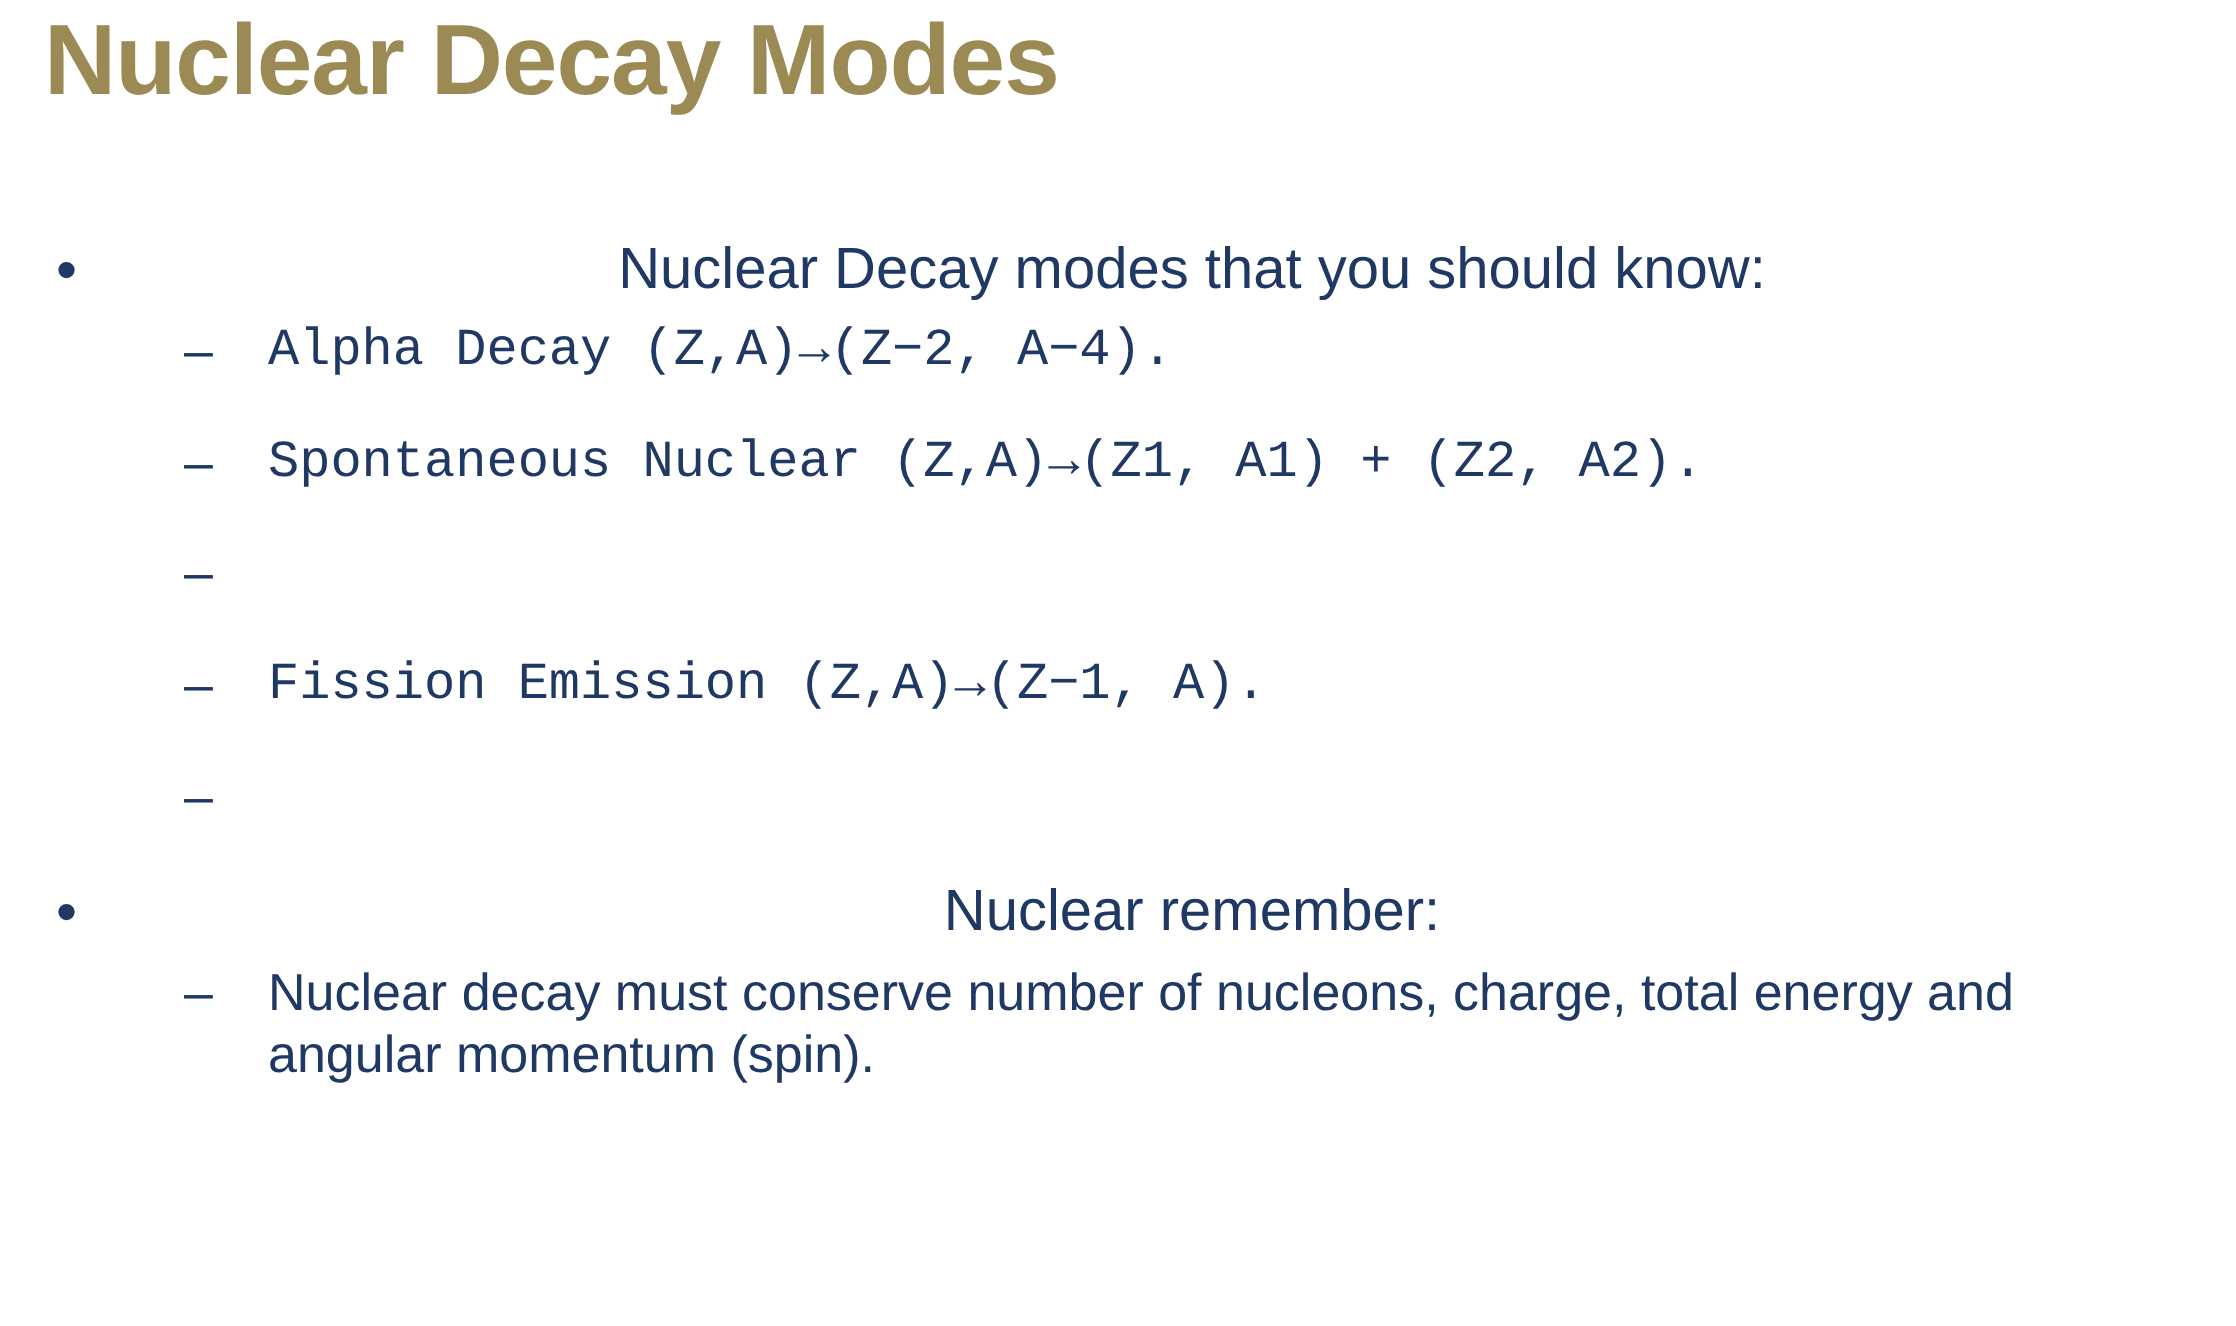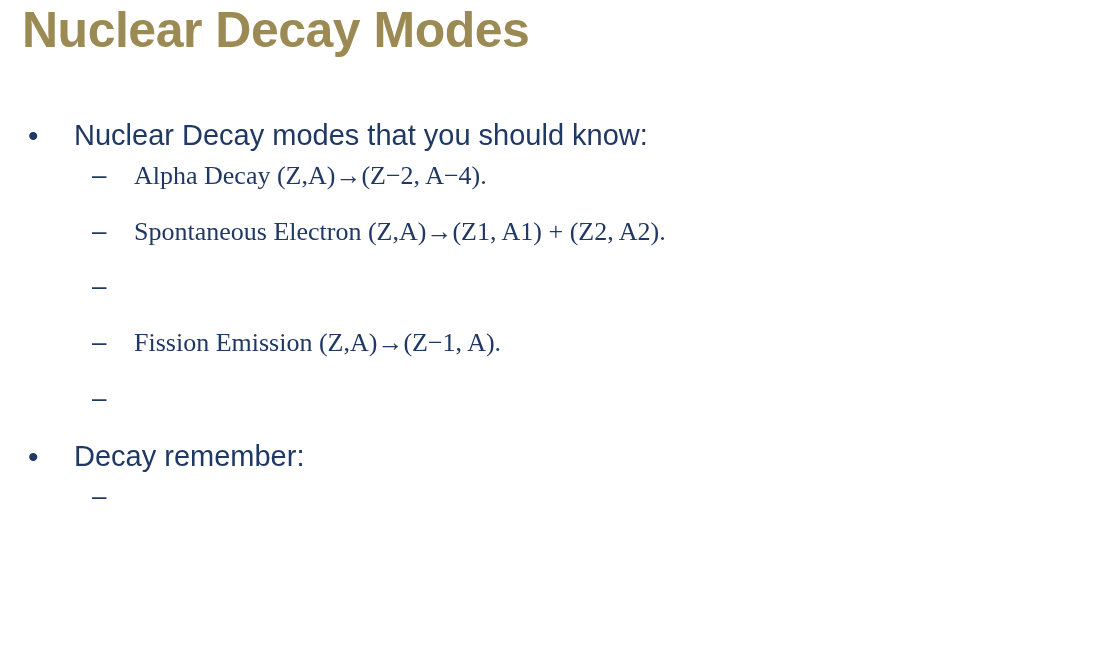--- a/index.html
+++ b/index.html
@@ -50,20 +50,21 @@
   .lvl1 .bullet {
     width: 46px;
     flex: 0 0 46px;
     font-size: 30px;
     line-height: 1.2;
     color: #1f3864;
     text-align: left;
   }
   .lvl1 .text {
     flex: 1 1 auto;
+    text-align: center;
   }
   .sublist {
     margin: 0;
     padding: 0;
   }
   .lvl2 {
     position: relative;
     display: flex;
     align-items: flex-start;
     color: #1f3864;
@@ -82,21 +83,21 @@
     flex: 1 1 auto;
     padding-right: 18px;
   }
   .group-always {
     margin-top: 18px;
   }
   .lvl2.wrap {
     margin-bottom: 0;
   }
   .arrow {
-    font-family: Liberation Serif, serif;
+    font-family: Liberation Mono, monospace;
   }
 </style>
 </head>
 <body>
 
 <div class="slide">
 
   <div class="slide-title">Nuclear Decay Modes</div>
 
   <div class="content">
@@ -108,43 +109,44 @@
 
     <div class="sublist">
 
       <div class="lvl2">
         <span class="dash">–</span>
         <span class="text arrow">Alpha Decay (Z,A)→(Z−2, A−4).</span>
       </div>
 
       <div class="lvl2">
         <span class="dash">–</span>
-        <span class="text arrow">Spontaneous Electron (Z,A)→(Z1, A1) + (Z2, A2).</span>
+        <span class="text arrow">Spontaneous Nuclear (Z,A)→(Z1, A1) + (Z2, A2).</span>
       </div>
 
       <div class="lvl2">
         <span class="dash">–</span>
       </div>
 
       <div class="lvl2">
         <span class="dash">–</span>
         <span class="text arrow">Fission Emission (Z,A)→(Z−1, A).</span>
       </div>
 
       <div class="lvl2">
         <span class="dash">–</span>
       </div>
 
     </div>
 
     <div class="lvl1 group-always">
       <span class="bullet">•</span>
-      <span class="text">Decay remember:</span>
+      <span class="text">Nuclear remember:</span>
     </div>
 
     <div class="sublist">
       <div class="lvl2 wrap">
         <span class="dash">–</span>
+        <span class="text">Nuclear decay must conserve number of nucleons, charge, total energy and angular momentum (spin).</span>
       </div>
     </div>
 
   </div>
 </div>
 
 </body></html>

